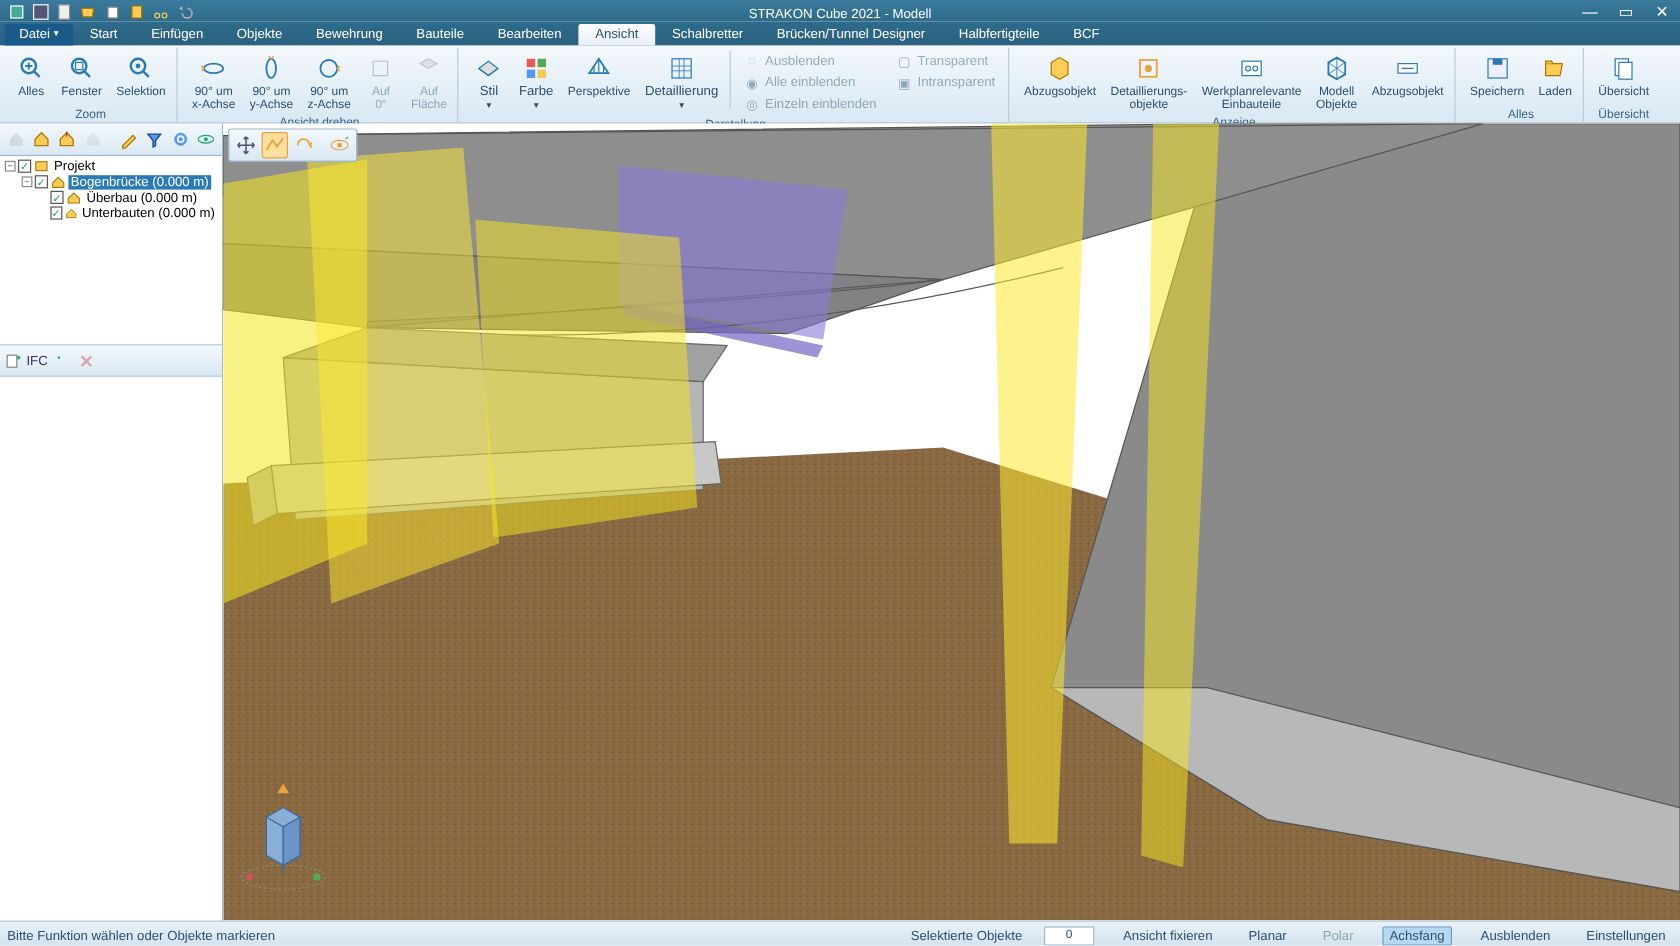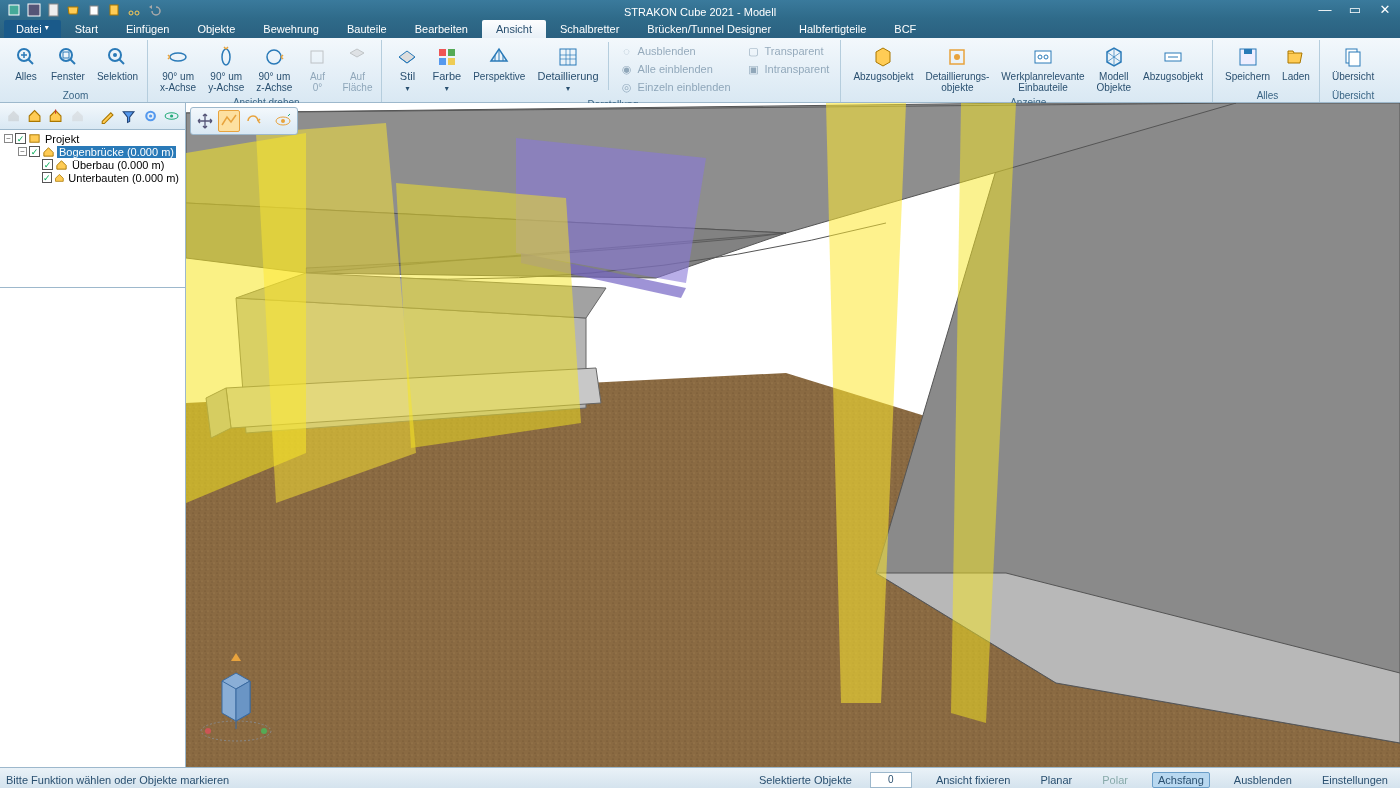--- a/index.html
+++ b/index.html
@@ -456,20 +456,40 @@
         <span class="tree-label">Überbau (0.000 m)</span>
       </div>
       <div class="tree-node" style="padding-left:40px">
         <span class="tree-check">✓</span>
         <svg class="tree-icon" viewBox="0 0 14 14">
             <path d="M2 8l5-5 5 5v4H2z" fill="#fc5" stroke="#a70"></path>
           </svg>
         <span class="tree-label">Unterbauten (0.000 m)</span>
       </div>
     </div>
+    <div class="side-mid">
+      <div class="ifc-btn">
+          <svg width="14" height="14" viewBox="0 0 14 14">
+            <rect x="2" y="2" width="8" height="10" fill="#fff" stroke="#888"></rect>
+            <path d="M10 4h3M11.5 2.5v3" stroke="#2a7" stroke-width="1.3"></path>
+          </svg>
+        </div>
+      <div class="ifc-btn">
+          <span>IFC</span>
+          <svg width="10" height="10" viewBox="0 0 10 10">
+            <path d="M7 2h2M8 1v2" stroke="#2a7" stroke-width="1.3"></path>
+          </svg>
+        </div>
+      <div style="width:6px"></div>
+      <div class="ifc-btn" style="opacity:.4">
+          <svg width="14" height="14" viewBox="0 0 14 14">
+            <path d="M3 3l8 8M11 3l-8 8" stroke="#c33" stroke-width="2"></path>
+          </svg>
+        </div>
+    </div>
     <div class="side-bottom"></div>
   </div>
 
   <div class="viewport">
     <div class="vp-toolbar">
       <div class="vp-tbtn">
           <svg class="ico" viewBox="0 0 20 20">
             <path d="M10 3v14M3 10h14M10 3l-2 2m2-2l2 2M10 17l-2-2m2 2l2-2M3 10l2-2m-2 2l2 2M17 10l-2-2m2 2l-2 2" stroke="#557" stroke-width="1.3" fill="none"></path>
           </svg>
         </div>

